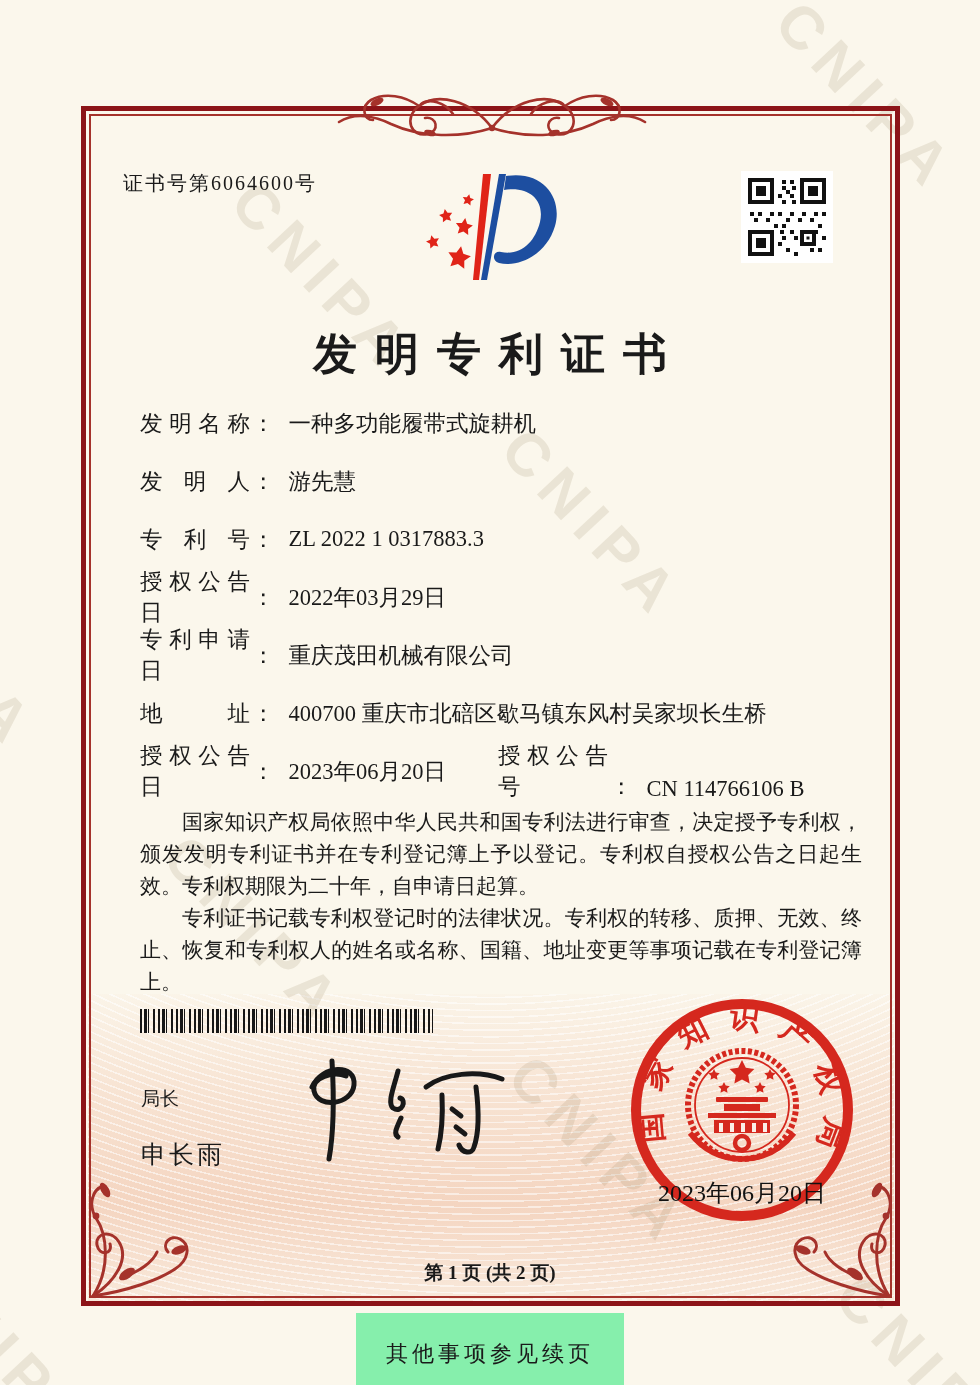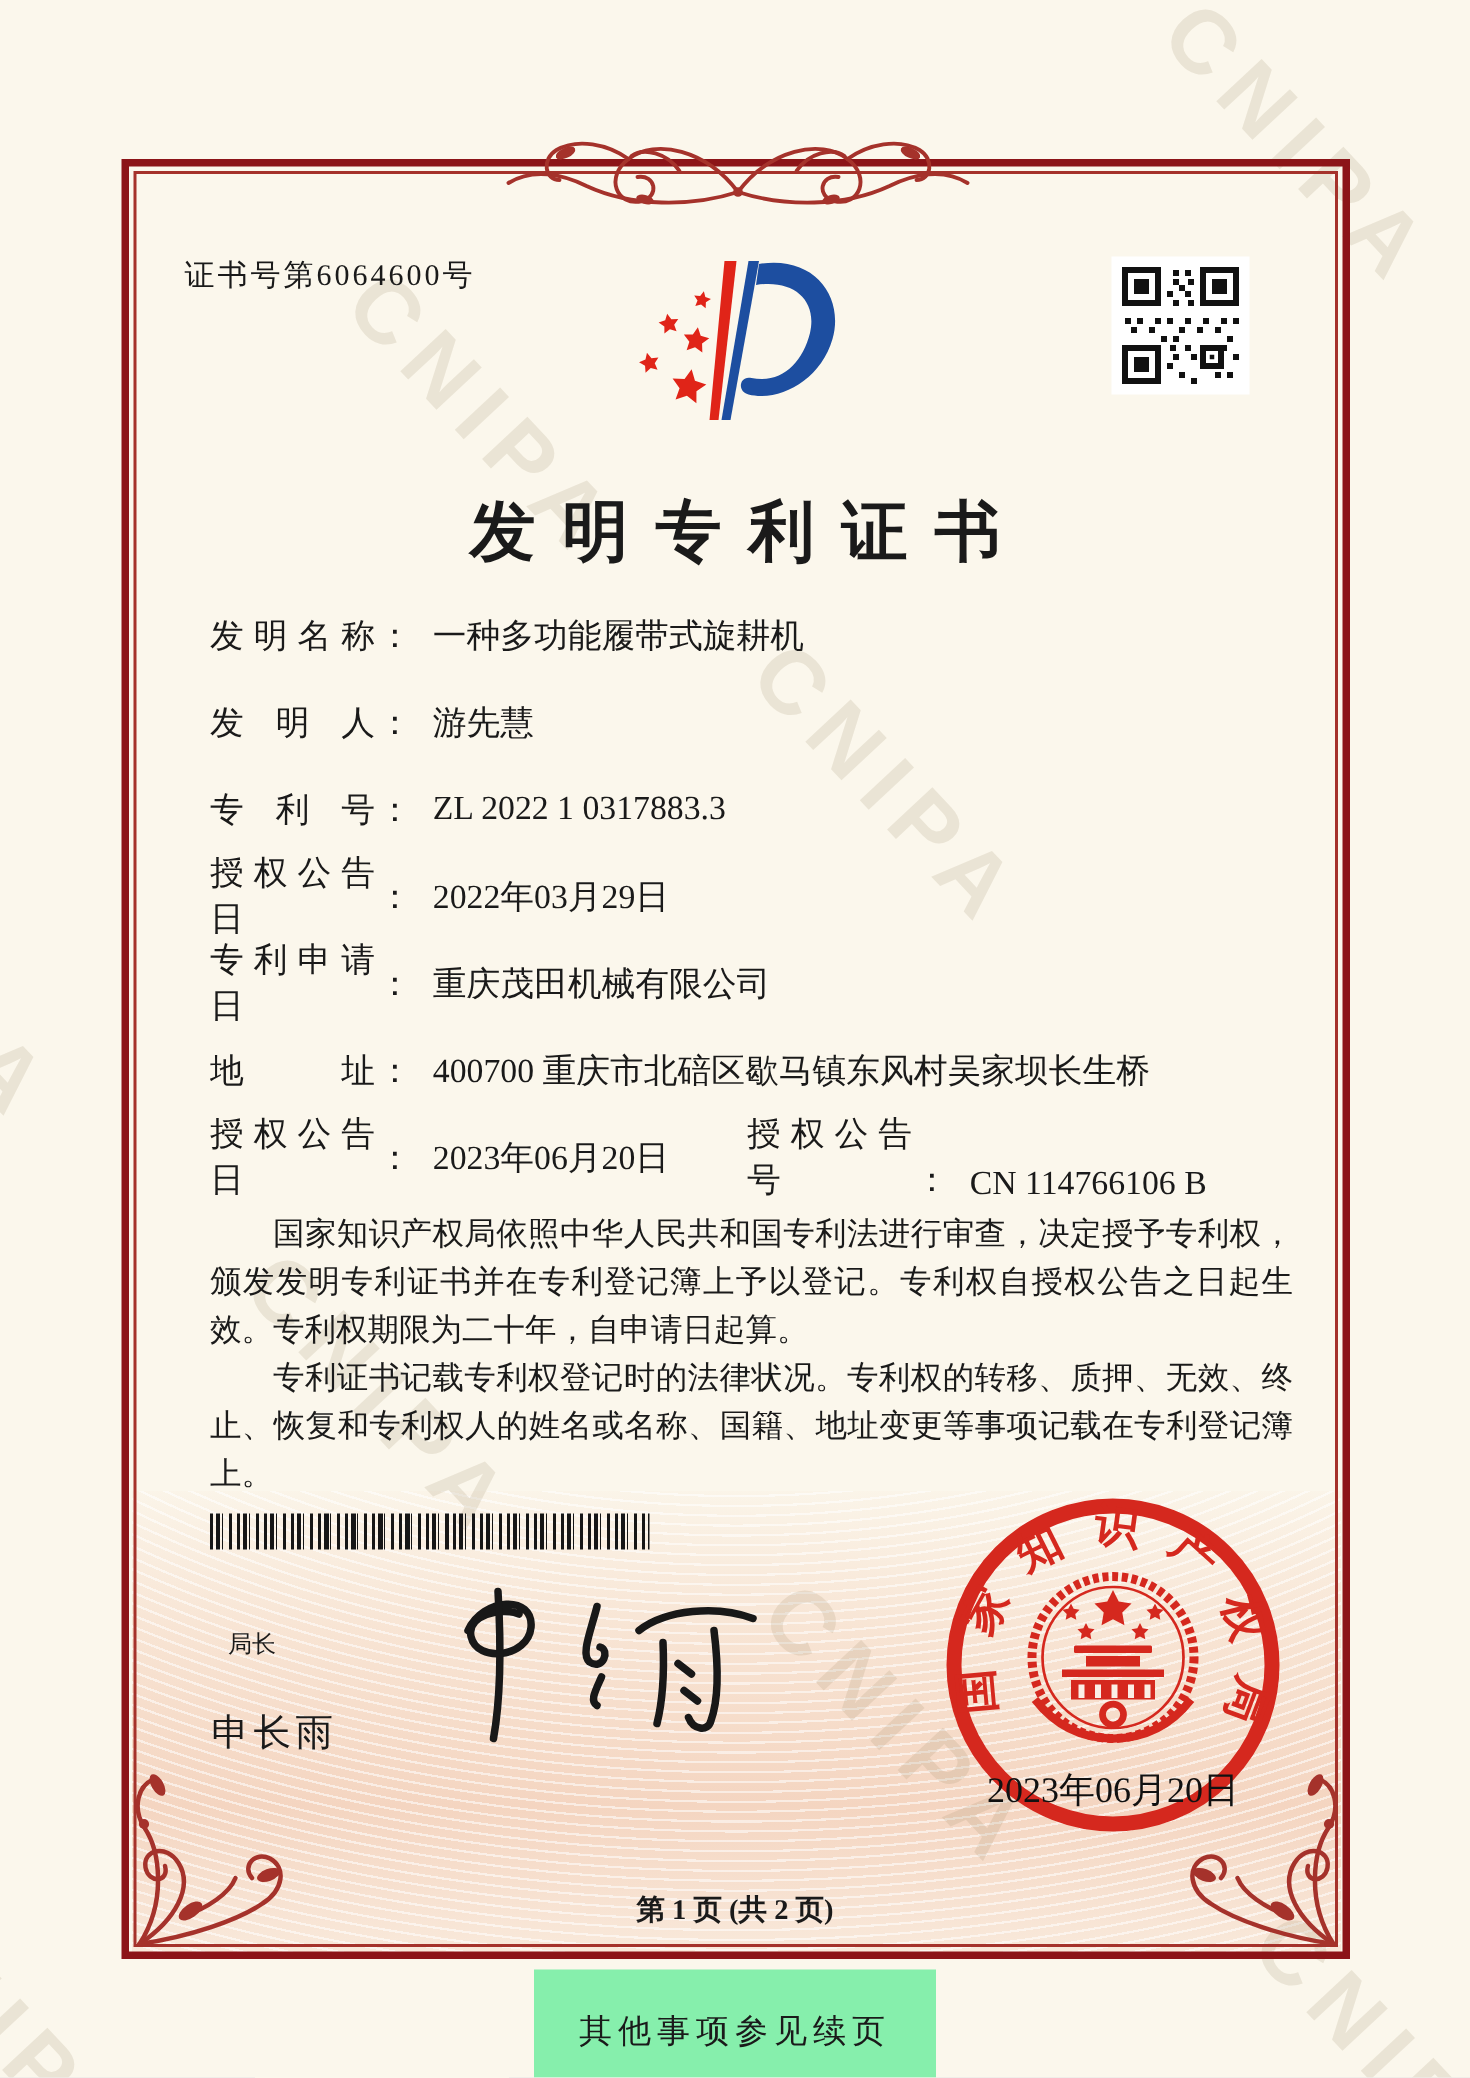--- a/index.html
+++ b/index.html
@@ -41,21 +41,21 @@
          font-size:21px;line-height:32px;text-align:justify;}
   .paras p{margin:0;text-indent:2em;}
   
   .barcode{position:absolute;left:140px;top:1009px;width:293px;height:24px;z-index:2;
     background:repeating-linear-gradient(90deg,
       #161616 0 2px, transparent 2px 4px,
       #161616 4px 7px, transparent 7px 8px,
       #161616 8px 9px, transparent 9px 13px,
       #161616 13px 15px, transparent 15px 18px);}
   .director-label{position:absolute;left:141px;top:1086px;z-index:2;
-      font-family:Liberation Mono, monospace;font-size:16px;margin-left:11px;}
+      font-family:Liberation Mono, monospace;font-size:19px;}
   .director-name{position:absolute;left:141px;top:1138px;z-index:2;
       font-family:"Liberation Sans","DejaVu Sans",sans-serif;font-size:25px;letter-spacing:3px;}
   .signature{position:absolute;left:292px;top:1055px;z-index:2;}
   .seal{position:absolute;left:607px;top:985px;z-index:2;}
   .pageinfo{position:absolute;left:81px;top:1260px;width:818px;text-align:center;z-index:2;font-size:19px;font-weight:bold;}
   .contnote{position:absolute;left:356px;top:1313px;z-index:2;background:#86efac;
             padding:26px 30px;font-size:22px;letter-spacing:4px;}
   .seal text{font-family:"Liberation Serif","DejaVu Serif",serif;}
 </style>
 </head>

